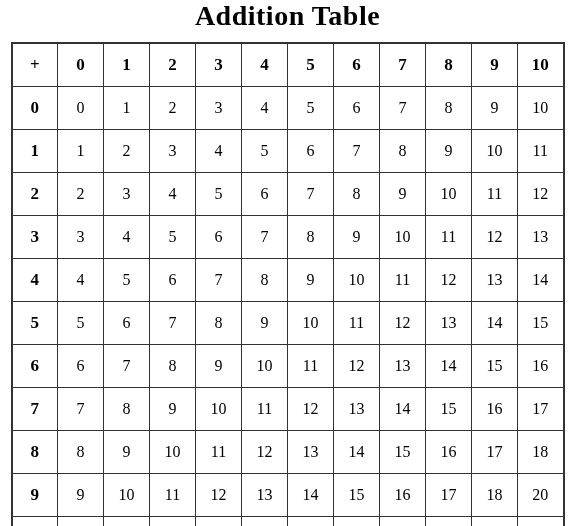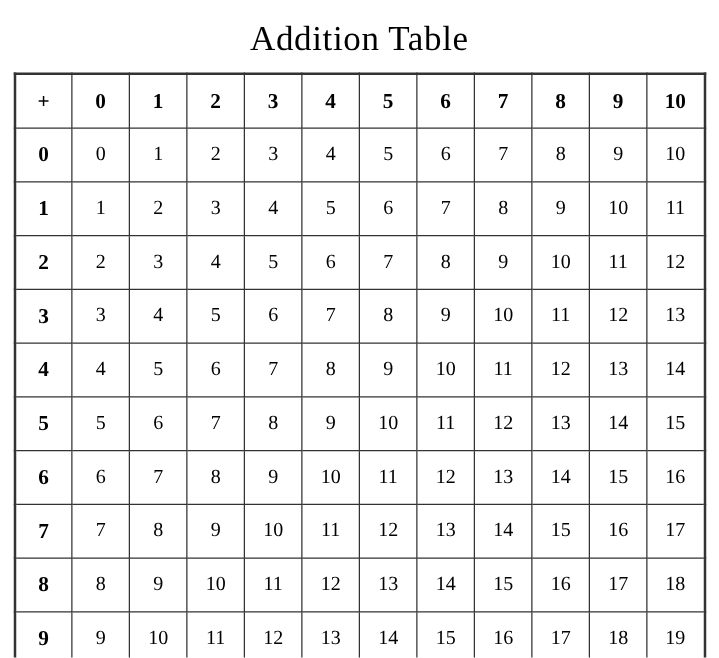--- a/index.html
+++ b/index.html
@@ -8,22 +8,22 @@
       height: 526px;
       display: flex;
       flex-direction: column;
       align-items: center;
       justify-content: flex-start;
       background: #fff;
       font-family: serif;
     }
     h1 {
       font-size: 28px;
-      font-weight: normal;
-      margin: 16px 0 10px 0;
+      font-weight: bold;
+      margin: 0 0 10px 0;
       letter-spacing: 0.5px;
     }
     table {
       border-collapse: collapse;
       border: 2px solid #333;
     }
     td {
       border: 1px solid #333;
       width: 46px;
       height: 43px;
@@ -195,21 +195,21 @@
         <td>9</td>
         <td>10</td>
         <td>11</td>
         <td>12</td>
         <td>13</td>
         <td>14</td>
         <td>15</td>
         <td>16</td>
         <td>17</td>
         <td>18</td>
-        <td>19</td>
+        <td>20</td>
       </tr>
       <tr>
         <td class="row-header">10</td>
         <td>10</td>
         <td>11</td>
         <td>12</td>
         <td>13</td>
         <td>14</td>
         <td>15</td>
         <td>16</td>

